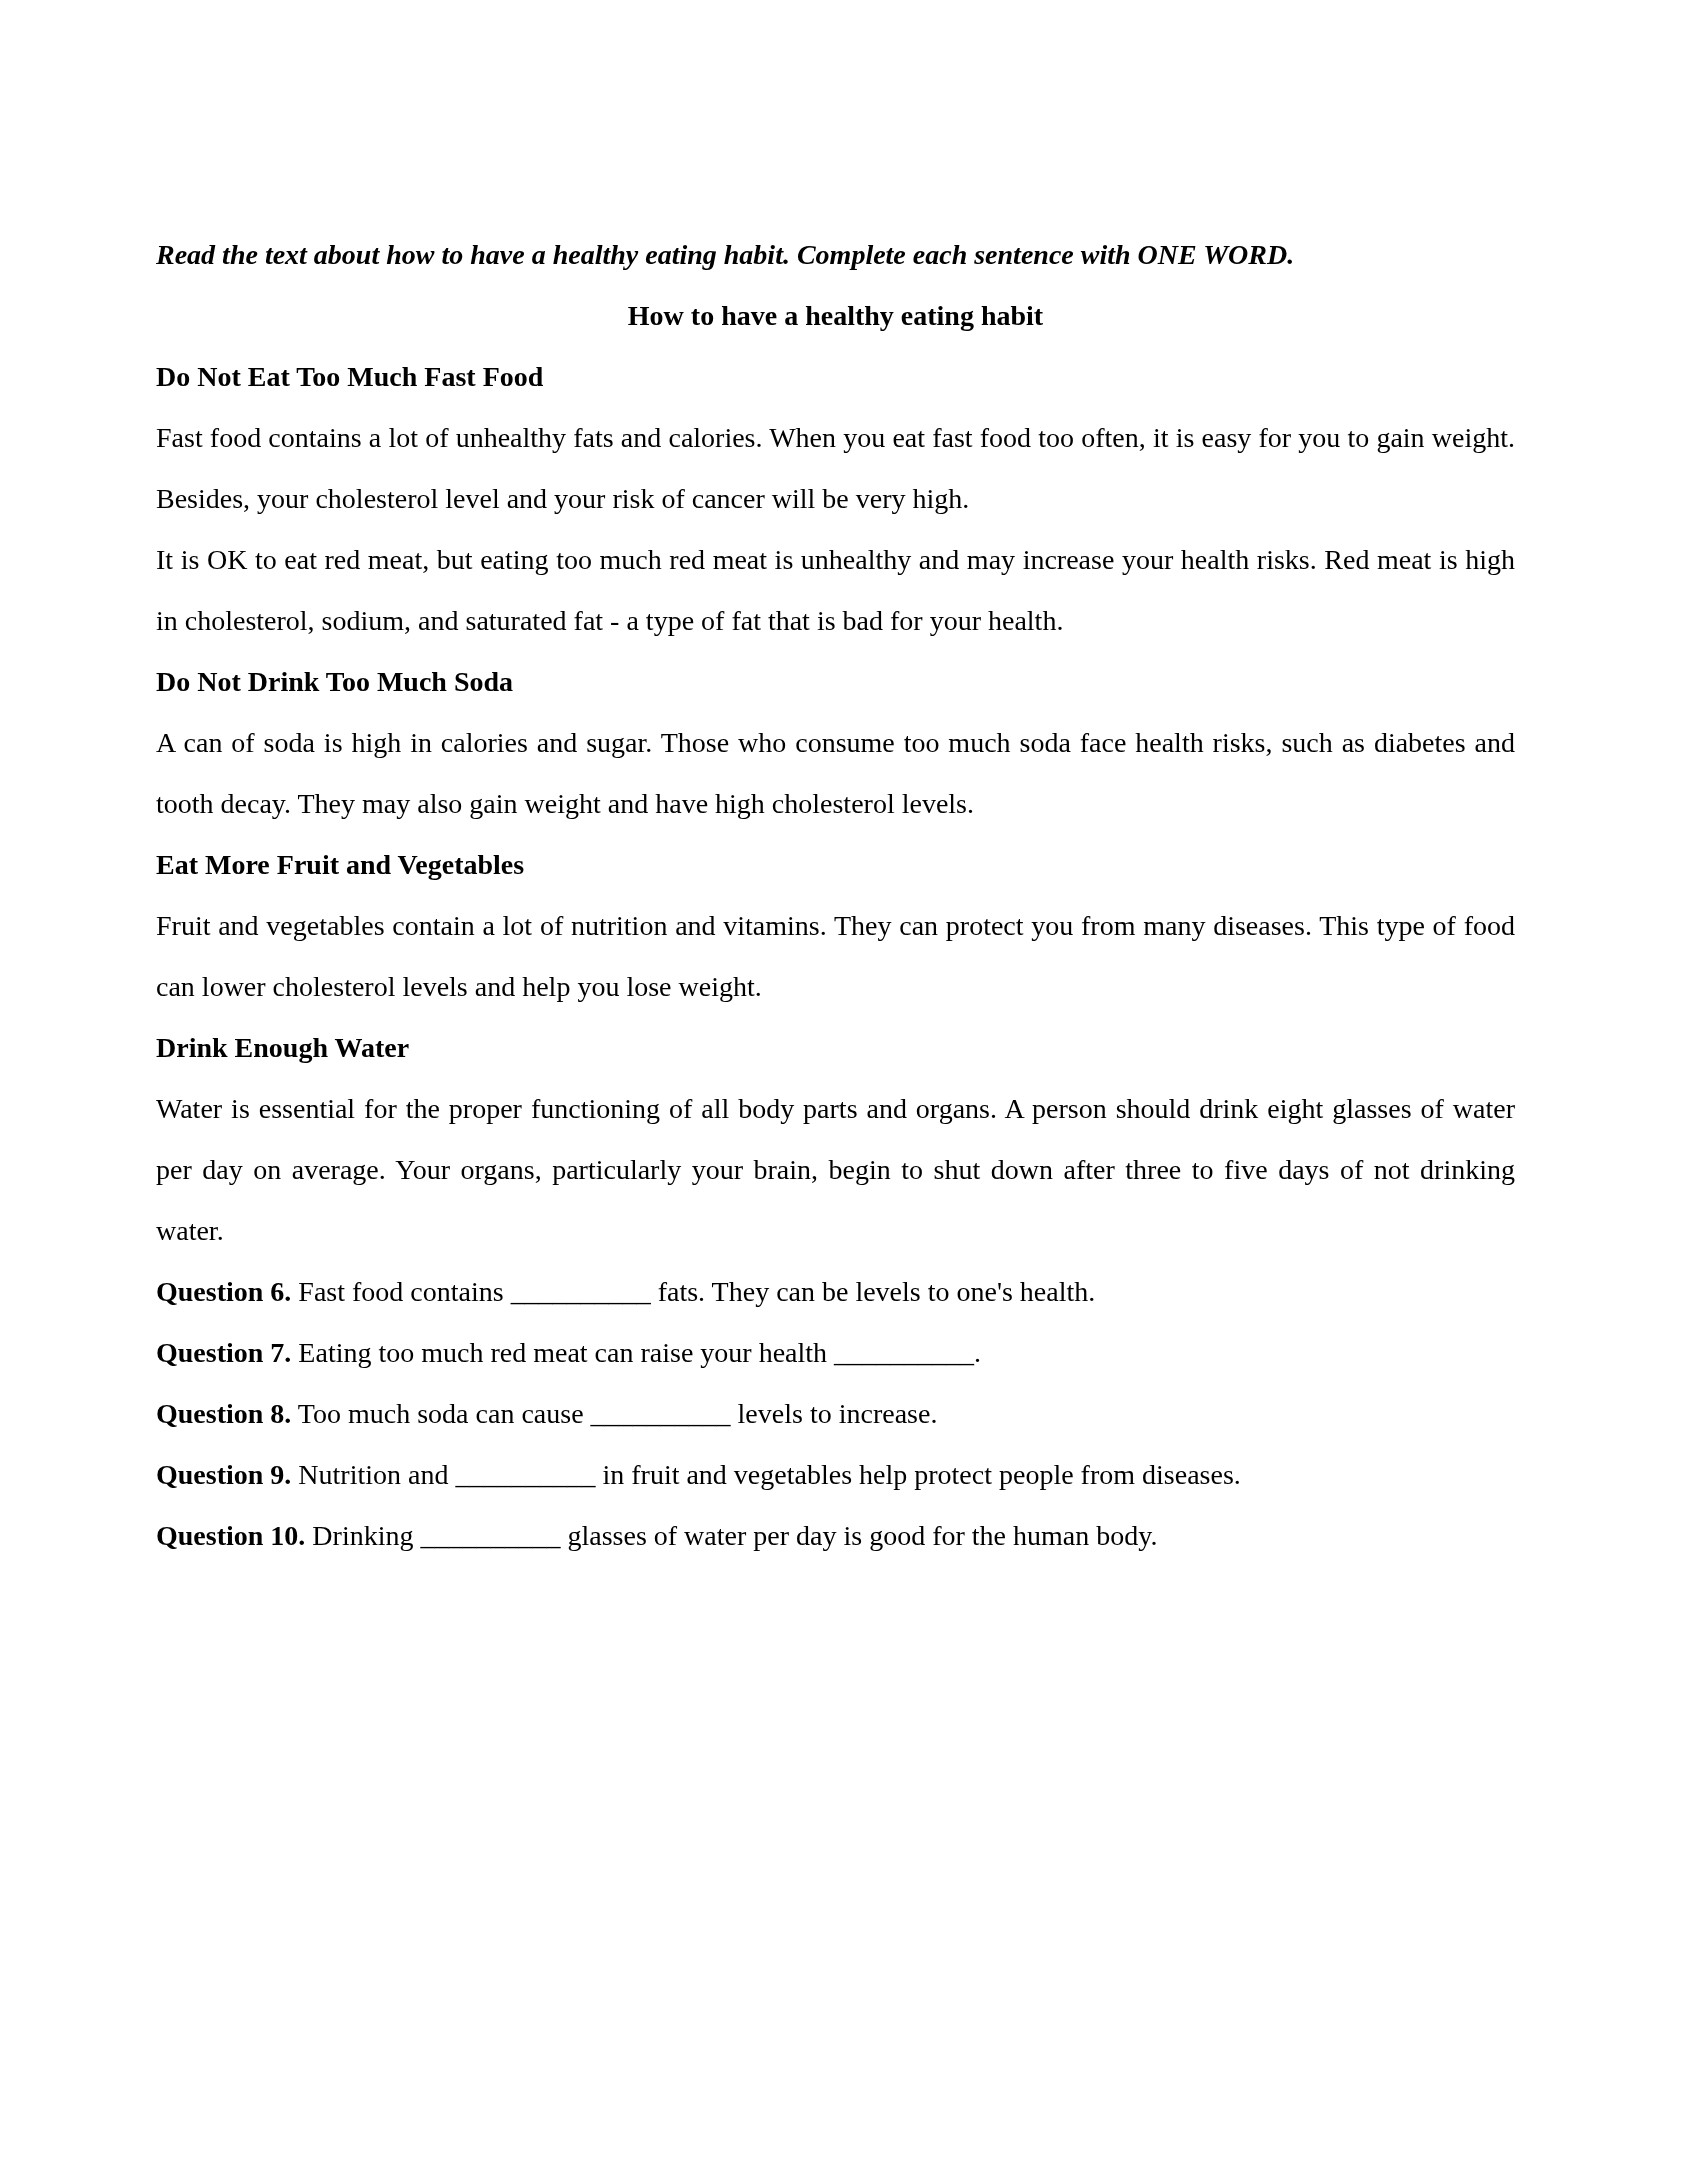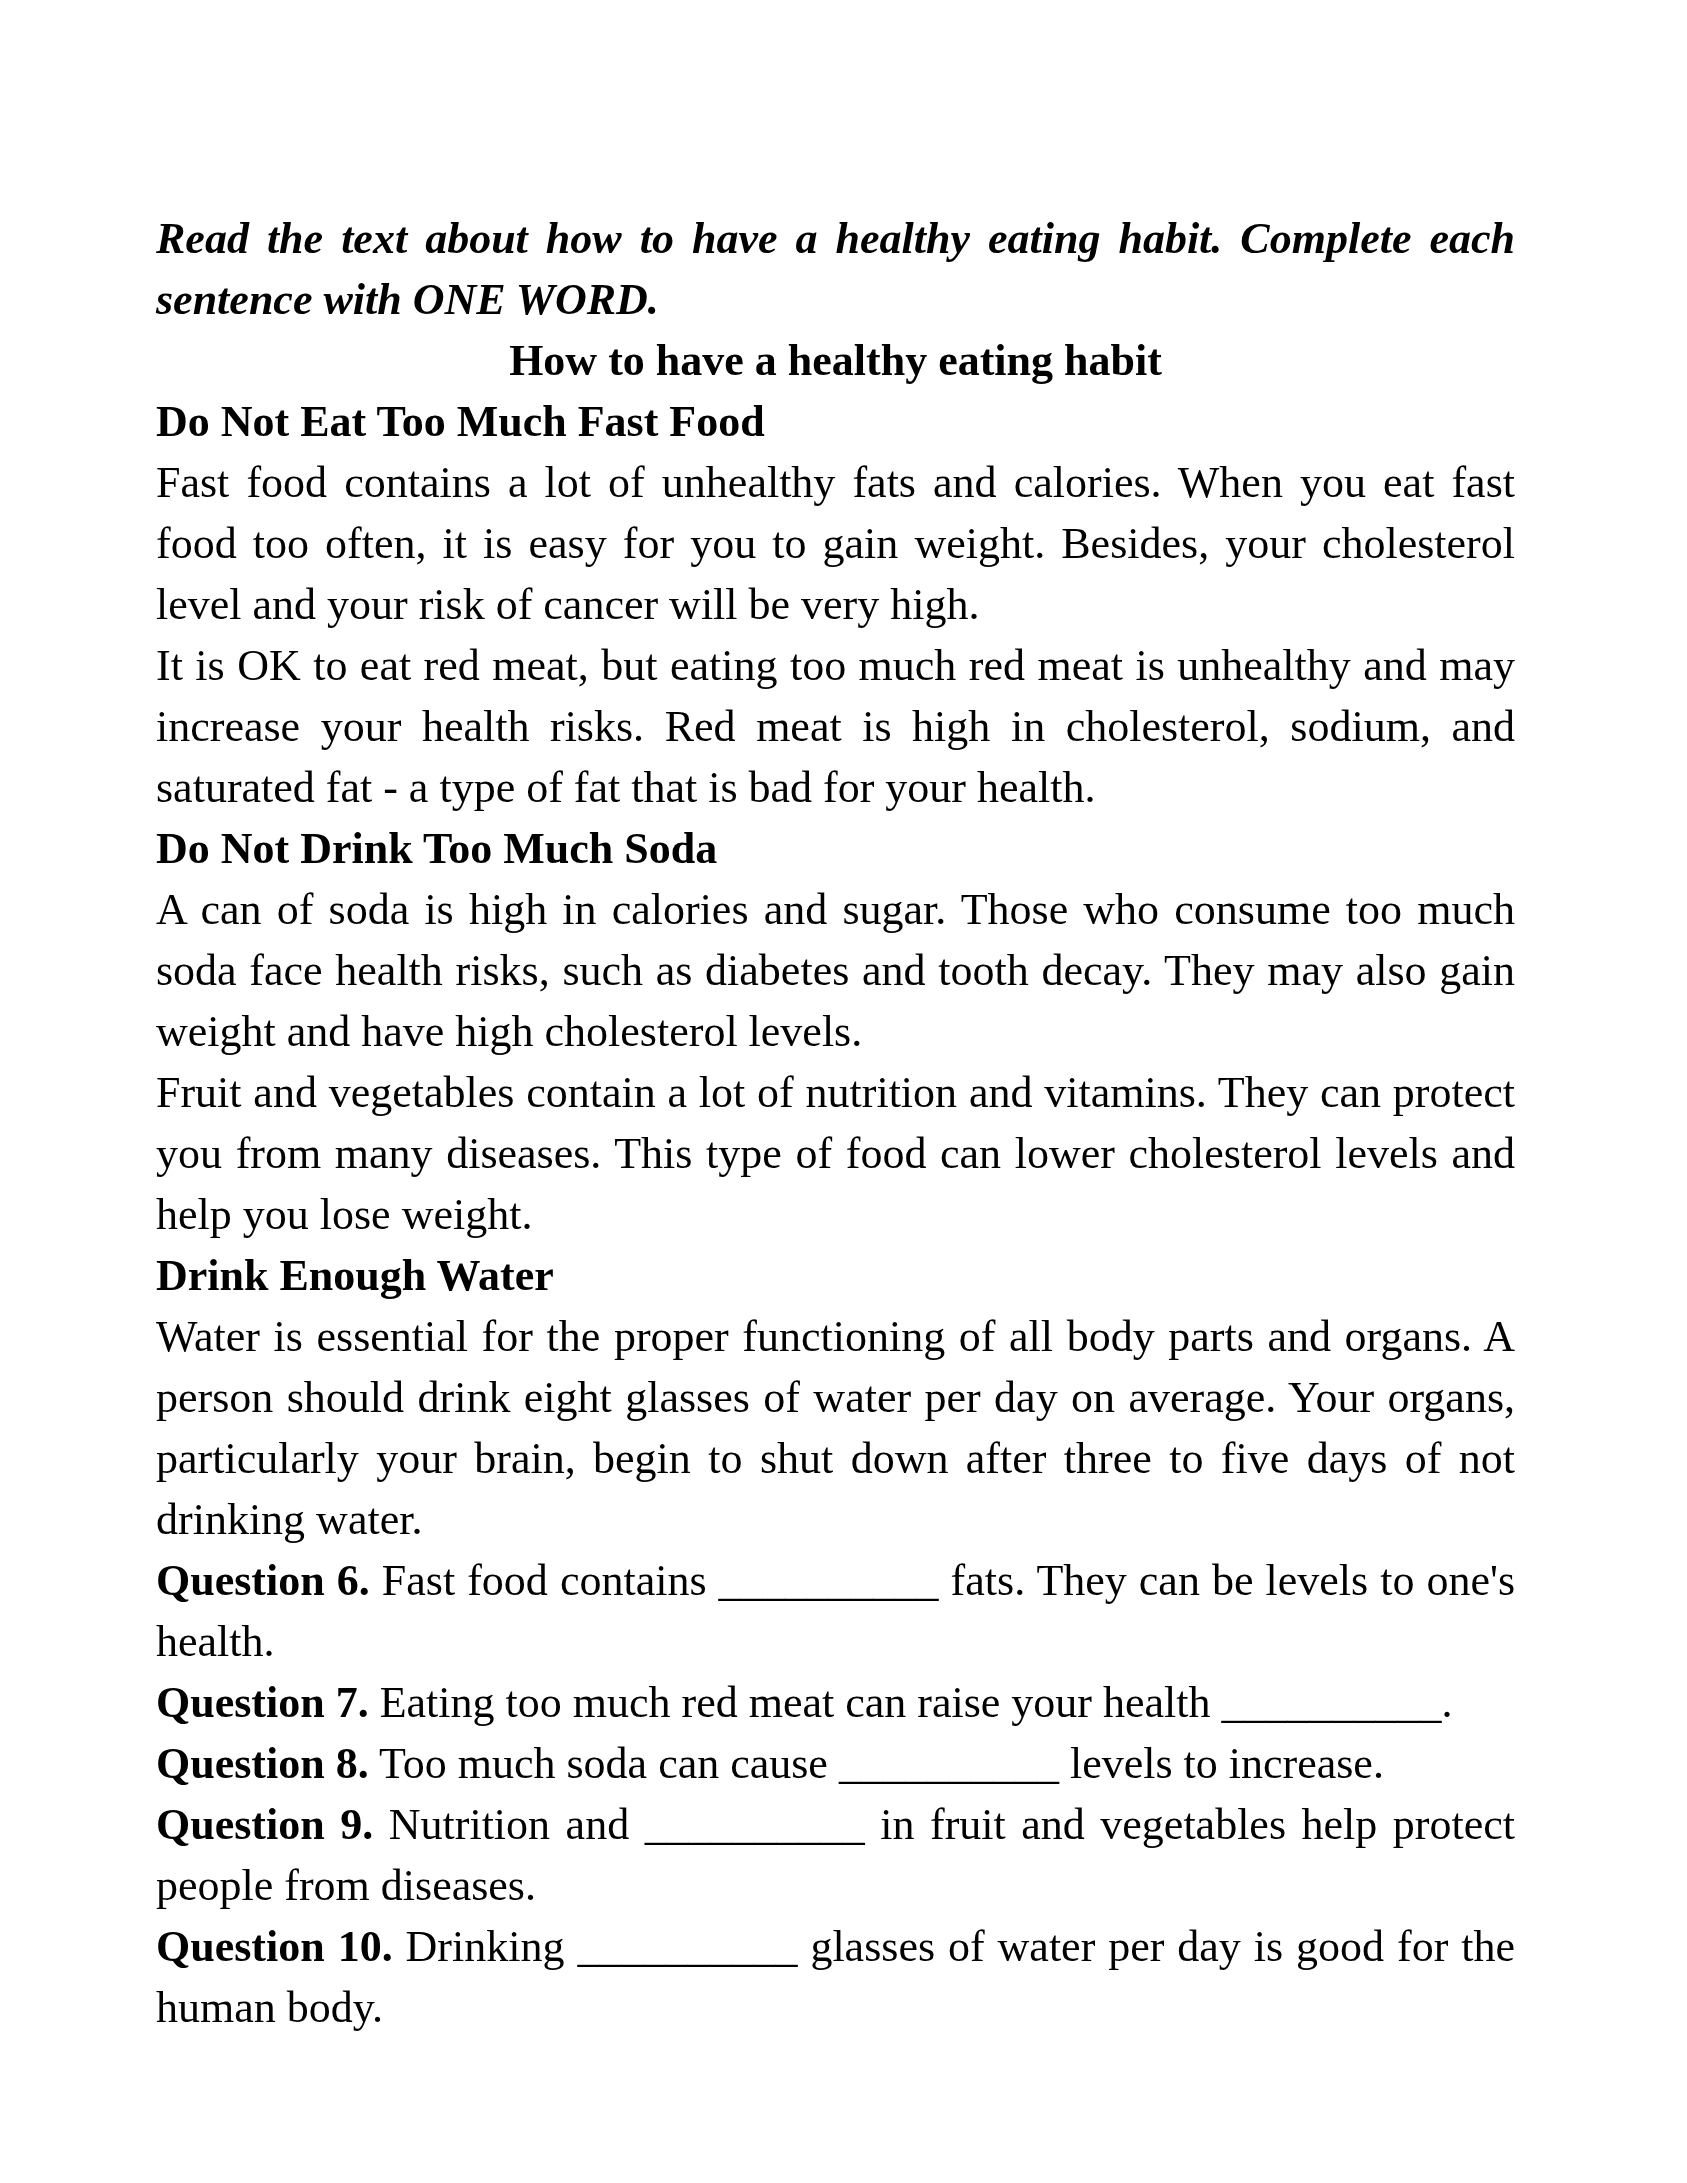--- a/index.html
+++ b/index.html
@@ -1,38 +1,39 @@
 <!DOCTYPE html>
 <html style="font-size:12.7px"><head>
 <meta charset="utf-8">
 <style>
   html,body{margin:0;padding:0;background:#fff;}
   body{width:1687px;height:2183px;position:relative;overflow:hidden;
        font-family:"Liberation Serif","DejaVu Serif",serif;color:#000;}
-  .page{position:absolute;left:156px;top:208px;width:1359px;
-        font-size:44px;line-height:61px;}
+  .page{position:absolute;left:156px;top:224px;width:1359px;
+        font-size:28px;line-height:61px;}
   p{margin:0;text-align:justify;}
   .instr{font-weight:bold;font-style:italic;}
   .title{font-weight:bold;text-align:center;}
   .h{font-weight:bold;}
   .q b{font-weight:bold;}
   .blank{letter-spacing:0;}
 </style>
 </head>
 <body>
 
 <div class="page">
   <p class="instr">Read the text about how to have a healthy eating habit. Complete each sentence with ONE WORD.</p>
   <p class="title">How to have a healthy eating habit</p>
 
   <p class="h">Do Not Eat Too Much Fast Food</p>
   <p>Fast food contains a lot of unhealthy fats and calories. When you eat fast food too often, it is easy for you to gain weight. Besides, your cholesterol level and your risk of cancer will be very high.</p>
   <p>It is OK to eat red meat, but eating too much red meat is unhealthy and may increase your health risks. Red meat is high in cholesterol, sodium, and saturated fat - a type of fat that is bad for your health.</p>
   <p class="h">Do Not Drink Too Much Soda</p>
   <p>A can of soda is high in calories and sugar. Those who consume too much soda face health risks, such as diabetes and tooth decay. They may also gain weight and have high cholesterol levels.</p>
+  <p class="h">Eat More Fruit and Vegetables</p>
   <p>Fruit and vegetables contain a lot of nutrition and vitamins. They can protect you from many diseases. This type of food can lower cholesterol levels and help you lose weight.</p>
   <p class="h">Drink Enough Water</p>
   <p>Water is essential for the proper functioning of all body parts and organs. A person should drink eight glasses of water per day on average. Your organs, particularly your brain, begin to shut down after three to five days of not drinking water.</p>
 
   <p class="q"><b>Question 6.</b> <span>Fast food contains</span> <span class="blank">__________</span> <span>fats. They can be levels to one's health.</span></p>
   <p class="q"><b>Question 7.</b> <span>Eating too much red meat can raise your health</span> <span class="blank">__________</span><span>.</span></p>
   <p class="q"><b>Question 8.</b> <span>Too much soda can cause</span> <span class="blank">__________</span> <span>levels to increase.</span></p>
   <p class="q"><b>Question 9.</b> <span>Nutrition and</span> <span class="blank">__________</span> <span>in fruit and vegetables help protect people from diseases.</span></p>
   <p class="q"><b>Question 10.</b> <span>Drinking</span> <span class="blank">__________</span> <span>glasses of water per day is good for the human body.</span></p>
 </div>

